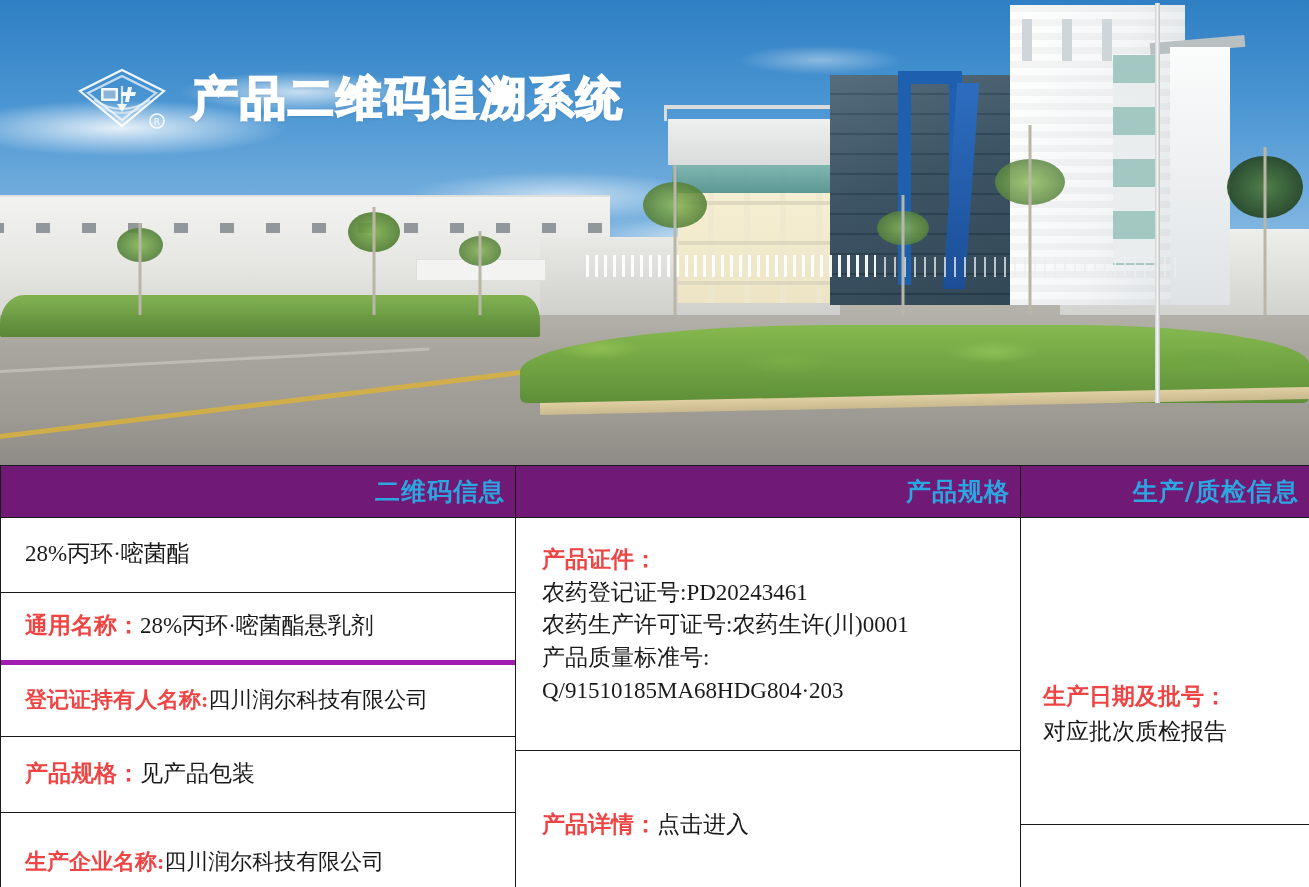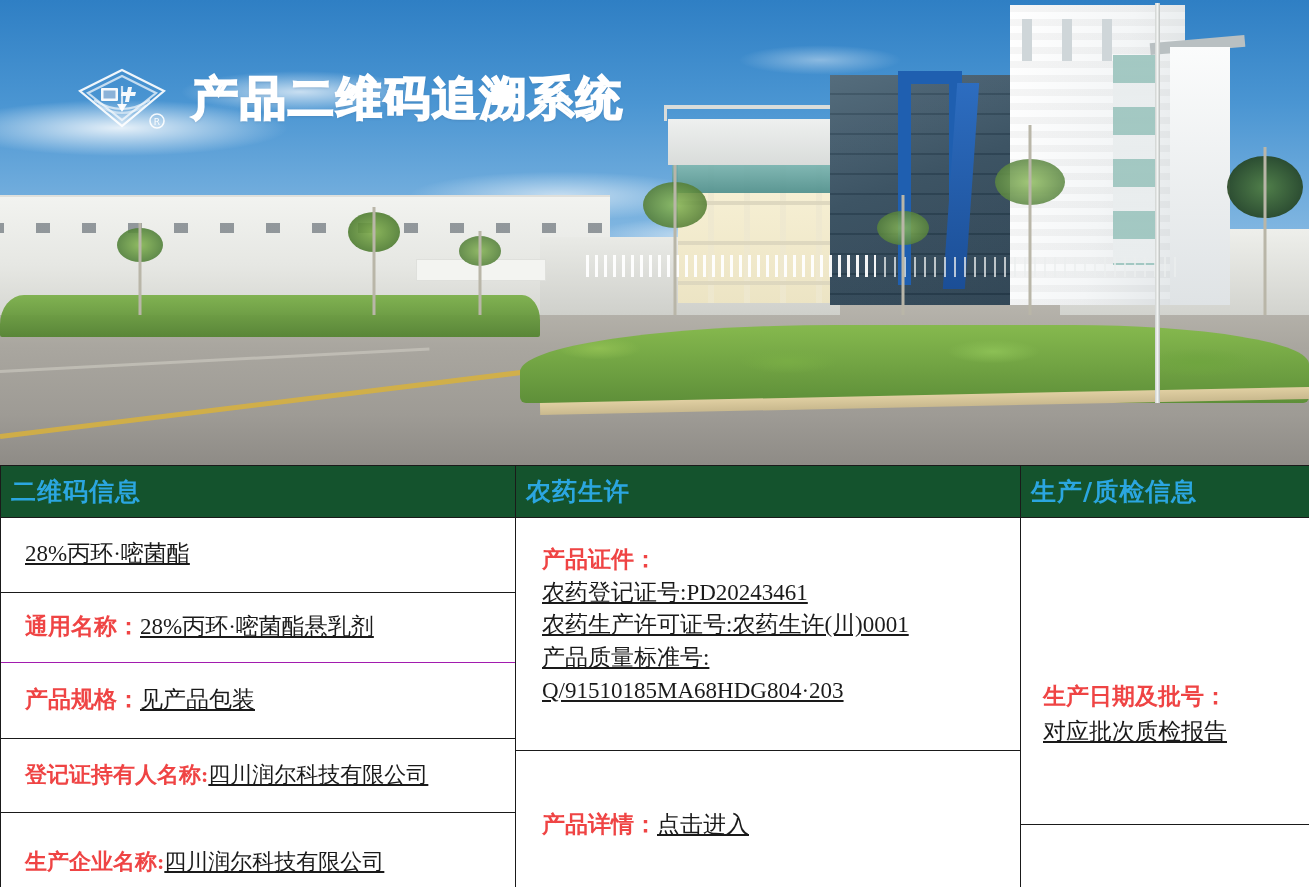--- a/index.html
+++ b/index.html
@@ -256,43 +256,43 @@
     border: 1px solid #1a1a1a;
     vertical-align: middle;
     padding: 6px 18px;
     background: #ffffff;
   }
   .col-a { width: 515px; }
   .col-b { width: 505px; }
   .col-c { width: 289px; }
 
   .info-table thead th {
-    background: #14532d;
+    background: #701a75;
     height: 52px;
     padding: 0 10px;
-    text-align: left;
+    text-align: right;
   }
   .hdr-text {
     color: #2ba6e0;
     font-family: "DejaVu Serif", "Liberation Serif", serif;
     font-weight: 700;
     font-size: 25px;
     letter-spacing: 1px;
   }
 
   .cell {
     font-size: 23px;
     color: #1a1a1a;
     line-height: 1.42;
   }
   .lbl {
     color: #ef4444;
     font-weight: 700;
   }
-  .val { color: #1a1a1a; text-decoration: underline; }
+  .val { color: #1a1a1a; }
 
   .cell-sm { font-size: 22px; }
 
   .stack > div { white-space: nowrap; }
 
   .right-cell { font-size: 23px; line-height: 1.5; }
   .right-cell .lbl { display: block; }
 
   .nowrap { white-space: nowrap; }
 </style>
@@ -398,51 +398,51 @@
       <col class="col-a">
         <col class="col-b">
         <col class="col-c">
     </colgroup>
     <thead>
       <tr>
         <th>
           <span class="hdr-text">二维码信息</span>
         </th>
         <th>
-          <span class="hdr-text">农药生许</span>
+          <span class="hdr-text">产品规格</span>
         </th>
         <th>
           <span class="hdr-text">生产/质检信息</span>
         </th>
       </tr>
     </thead>
     <tbody>
       <tr>
 
         <td style="padding:0;">
           <table style="width:100%;border-collapse:collapse;table-layout:fixed;">
             <tbody>
                 <tr>
               <td style="height:74px;border:none;border-bottom:1px solid #1a1a1a;padding:6px 24px;">
                 <span class="cell val">28%丙环·嘧菌酯</span>
               </td>
             </tr>
             <tr>
-              <td style="height:70px;border:none;border-bottom:1px solid #a21caf;padding:6px 24px;">
+              <td style="height:70px;border:none;border-bottom:5px solid #a21caf;padding:6px 24px;">
                 <span class="cell lbl">通用名称：</span><span class="cell val">28%丙环·嘧菌酯悬乳剂</span>
+              </td>
+            </tr>
+            <tr>
+              <td style="height:74px;border:none;border-bottom:1px solid #1a1a1a;padding:6px 24px;">
+                <span class="cell-sm lbl">登记证持有人名称:</span><span class="cell-sm val">四川润尔科技有限公司</span>
               </td>
             </tr>
             <tr>
               <td style="height:76px;border:none;border-bottom:1px solid #1a1a1a;padding:6px 24px;">
                 <span class="cell lbl">产品规格：</span><span class="cell val">见产品包装</span>
-              </td>
-            </tr>
-            <tr>
-              <td style="height:74px;border:none;border-bottom:1px solid #1a1a1a;padding:6px 24px;">
-                <span class="cell-sm lbl">登记证持有人名称:</span><span class="cell-sm val">四川润尔科技有限公司</span>
               </td>
             </tr>
             <tr>
               <td style="height:100px;border:none;padding:6px 24px;">
                 <span class="cell-sm lbl">生产企业名称:</span><span class="cell-sm val">四川润尔科技有限公司</span>
               </td>
             </tr>
           </tbody>
             </table>
         </td>

